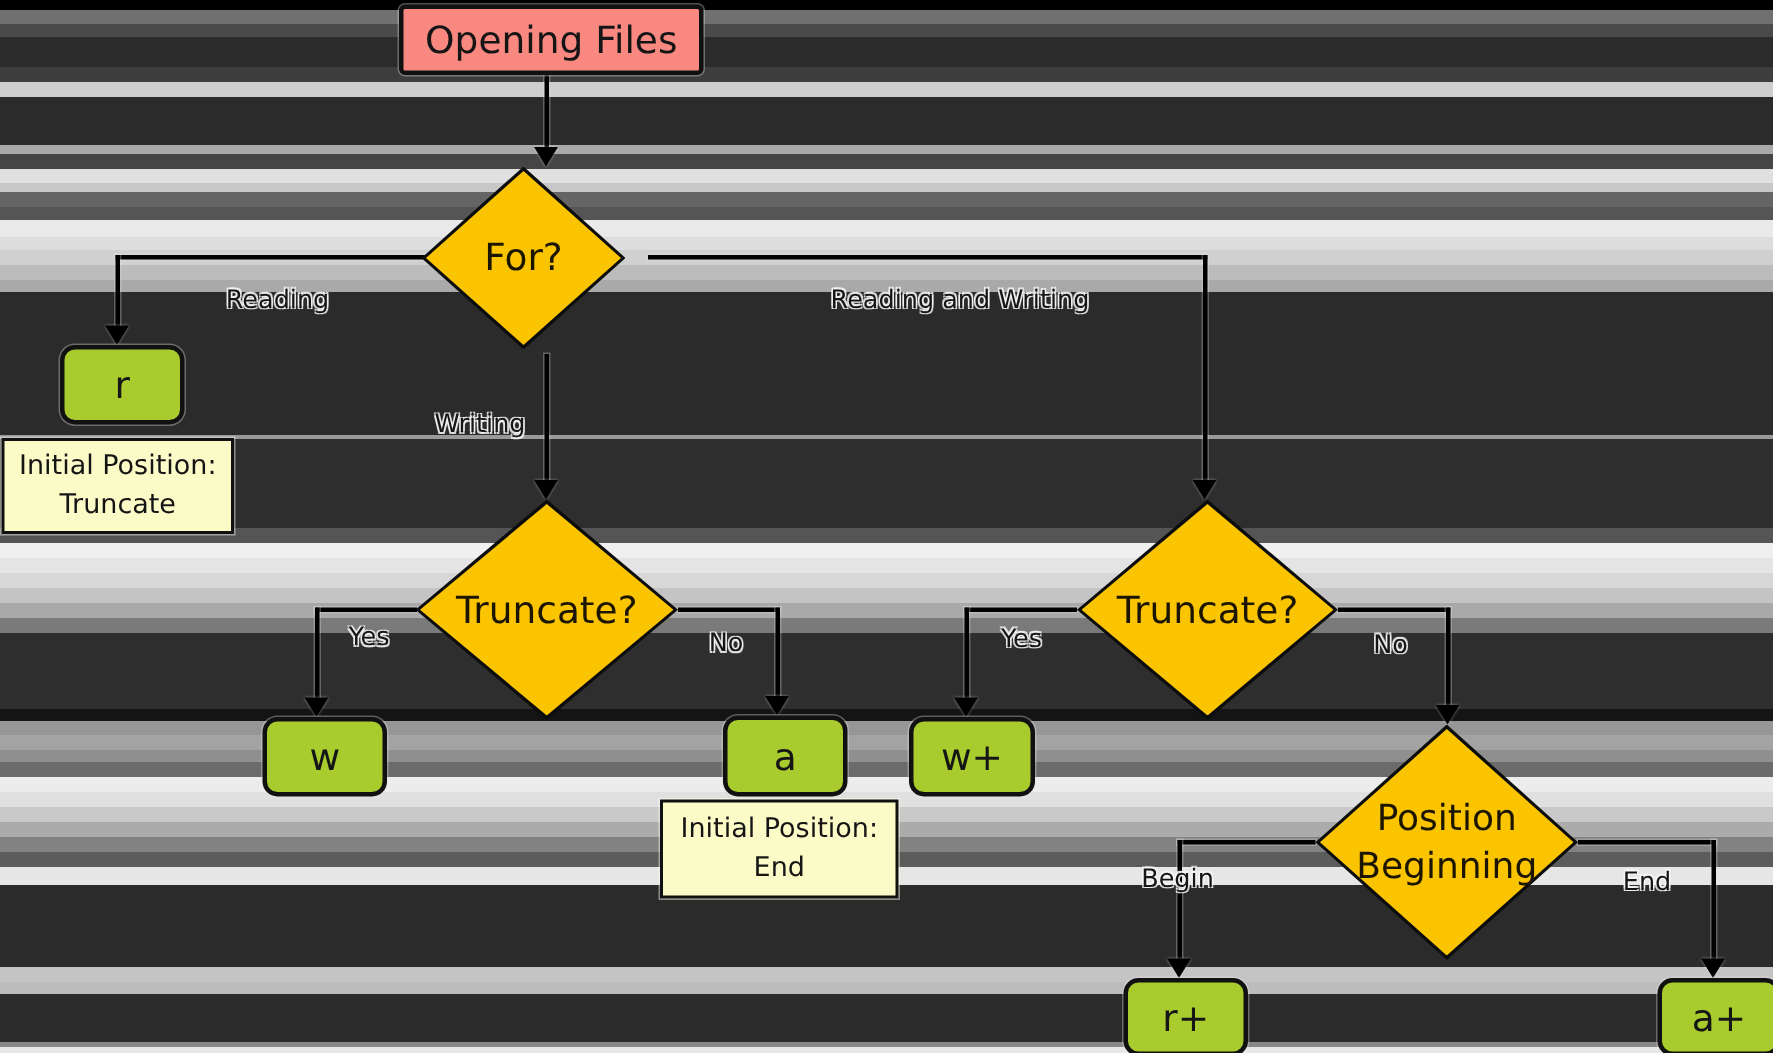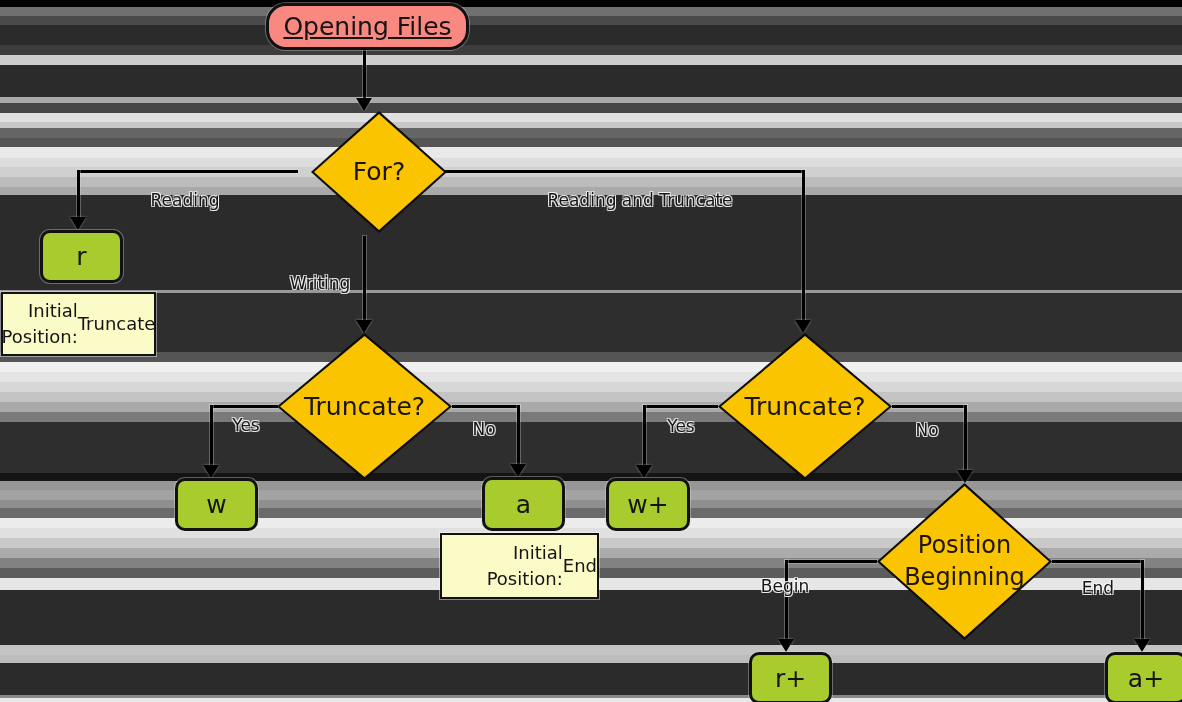--- a/index.html
+++ b/index.html
@@ -56,28 +56,28 @@
       #e8e8e8 698px,#e8e8e8 702px);
   }
   .line{position:absolute;background:#000;box-shadow:0 0 0 1px rgba(225,225,225,0.30);}
   .arrow-down{position:absolute;width:0;height:0;
     border-left:8px solid transparent;border-right:8px solid transparent;
     border-top:13px solid #000;filter:drop-shadow(0 0 1px rgba(230,230,230,0.5));}
   .edge-label{position:absolute;transform:translate(-50%,-50%);
     font-size:17px;color:#161616;white-space:nowrap;
     text-shadow:-1px -1px 0 rgba(245,245,245,.85),1px -1px 0 rgba(245,245,245,.85),
                 -1px 1px 0 rgba(245,245,245,.85),1px 1px 0 rgba(245,245,245,.85);}
-  .start-box{position:absolute;background:#F98880;border:3px solid #111;border-radius:20px;
+  .start-box{position:absolute;background:#F98880;border:3px solid #111;border-radius:4px;
     display:flex;align-items:center;justify-content:center;
-    font-size:25px;color:#151515;box-shadow:0 0 0 1px rgba(230,230,230,0.35);text-decoration:underline;}
+    font-size:25px;color:#151515;box-shadow:0 0 0 1px rgba(230,230,230,0.35);}
   .mode-box{position:absolute;background:#A8CB2D;border:3px solid #111;border-radius:10px;
     display:flex;align-items:center;justify-content:center;
     font-size:25px;color:#151515;box-shadow:0 0 0 1px rgba(230,230,230,0.35);}
   .note-box{position:absolute;background:#FBFBC8;border:2px solid #111;
-    display:flex;flex-direction:row;align-items:center;justify-content:center;
+    display:flex;flex-direction:column;align-items:center;justify-content:center;
     font-size:18px;line-height:1.45;color:#151515;text-align:right;
     box-shadow:0 0 0 1px rgba(255,255,255,0.45);}
   .diamond{position:absolute;}
   .d-outer{position:absolute;inset:0;background:#0c0c0c;
     clip-path:polygon(50% 0,100% 50%,50% 100%,0 50%);
     filter:drop-shadow(0 0 1px rgba(230,230,230,0.4));}
   .d-inner{position:absolute;inset:3px;background:#FBC400;
     clip-path:polygon(50% 0,100% 50%,50% 100%,0 50%);}
   .d-text{position:absolute;inset:0;display:flex;flex-direction:column;
     align-items:center;justify-content:center;
@@ -121,33 +121,33 @@
   <div class="line" style="left:785px;top:560px;width:92px;height:3px"></div>
   <div class="line" style="left:785px;top:560px;width:3px;height:82px"></div>
   <div class="arrow-down" style="left:778px;top:639px"></div>
 
   <div class="line" style="left:1052px;top:560px;width:92px;height:3px"></div>
   <div class="line" style="left:1141px;top:560px;width:3px;height:82px"></div>
   <div class="arrow-down" style="left:1134px;top:639px"></div>
 
   <div class="edge-label" style="left:185px;top:200px">Reading</div>
   <div class="edge-label" style="left:320px;top:283px">Writing</div>
-  <div class="edge-label" style="left:640px;top:200px">Reading and Truncate</div>
+  <div class="edge-label" style="left:640px;top:200px">Reading and Writing</div>
   <div class="edge-label" style="left:246px;top:425px">Yes</div>
   <div class="edge-label" style="left:484px;top:429px">No</div>
   <div class="edge-label" style="left:681px;top:426px">Yes</div>
   <div class="edge-label" style="left:927px;top:430px">No</div>
   <div class="edge-label" style="left:785px;top:586px">Begin</div>
   <div class="edge-label" style="left:1098px;top:588px">End</div>
 
   <div class="start-box" style="left:266px;top:3px;width:197px;height:41px">
     <span>Opening Files</span>
   </div>
 
-  <div class="diamond" style="left:311px;top:111px;width:136px;height:122px">
+  <div class="diamond" style="left:281px;top:111px;width:136px;height:122px">
     <div class="d-outer"></div>
     <div class="d-inner"></div>
     <div class="d-text">For?</div>
   </div>
 
   <div class="diamond" style="left:277px;top:333px;width:175px;height:147px">
     <div class="d-outer"></div>
     <div class="d-inner"></div>
     <div class="d-text">Truncate?</div>
   </div>

